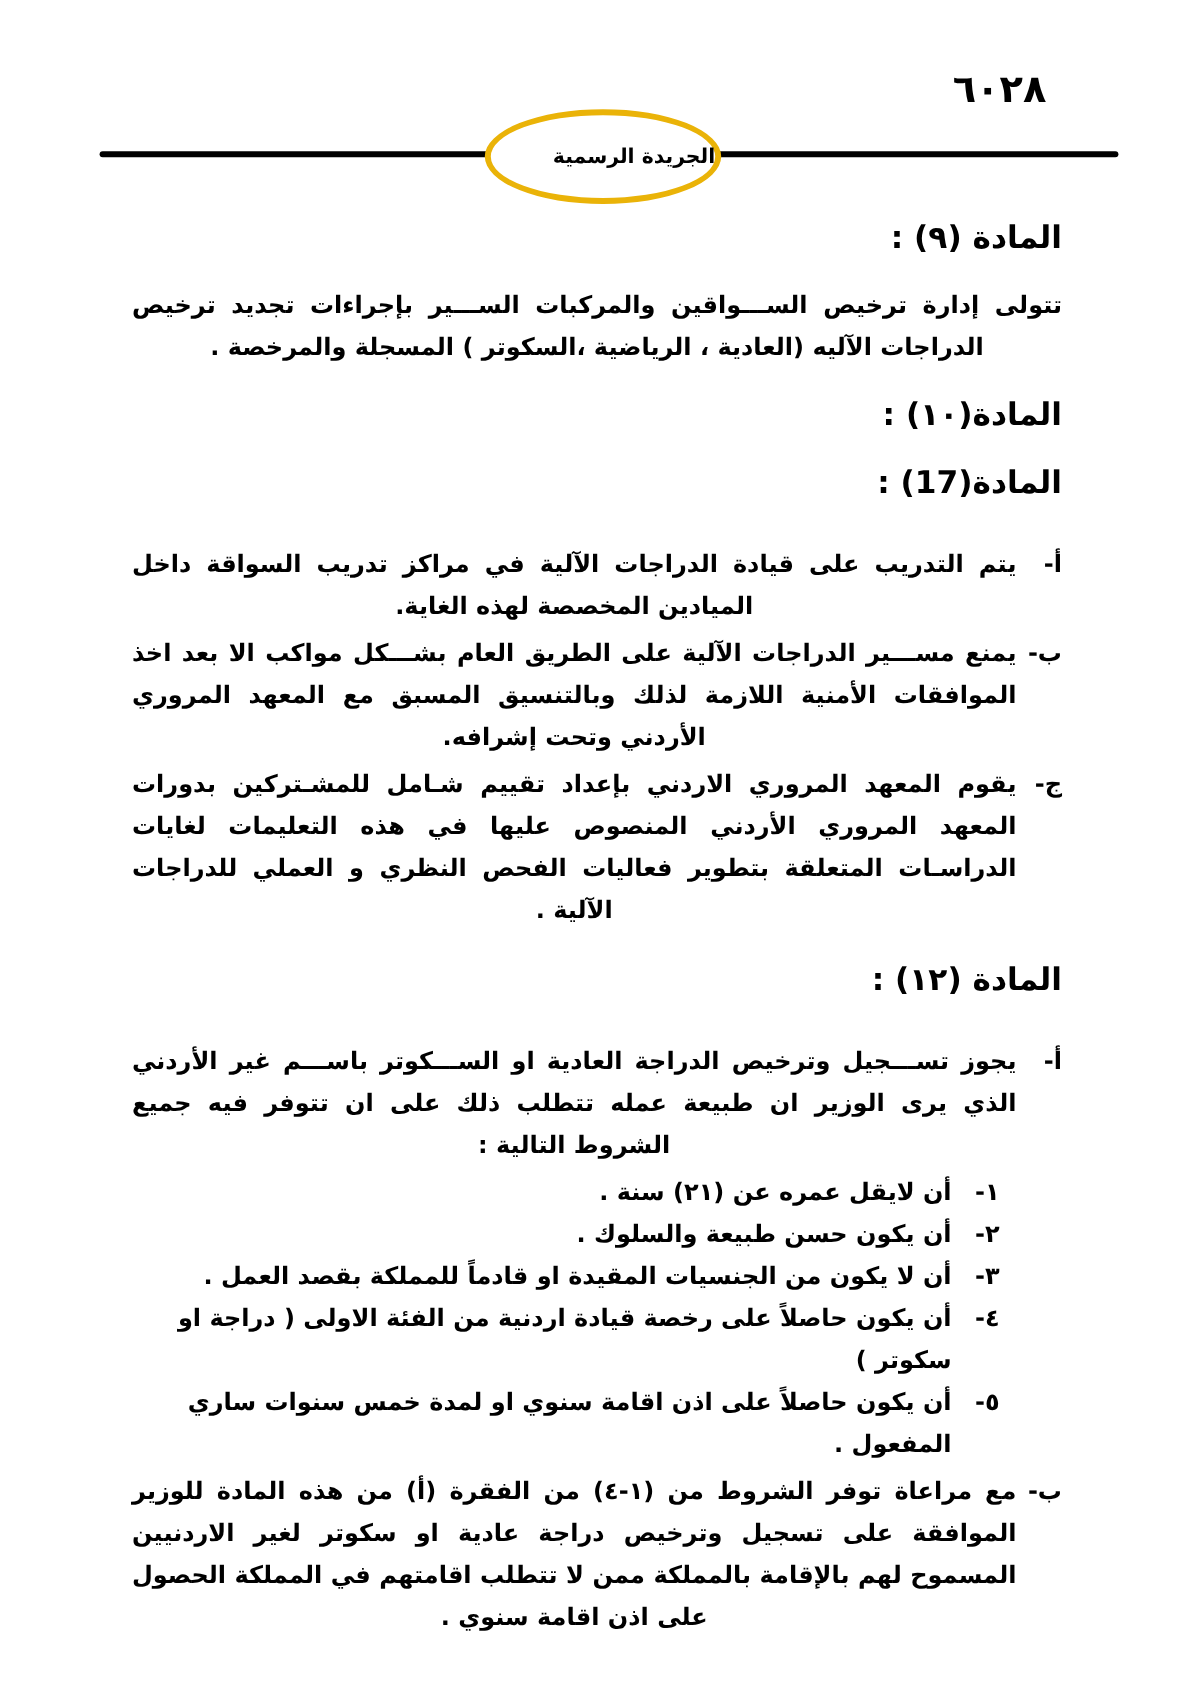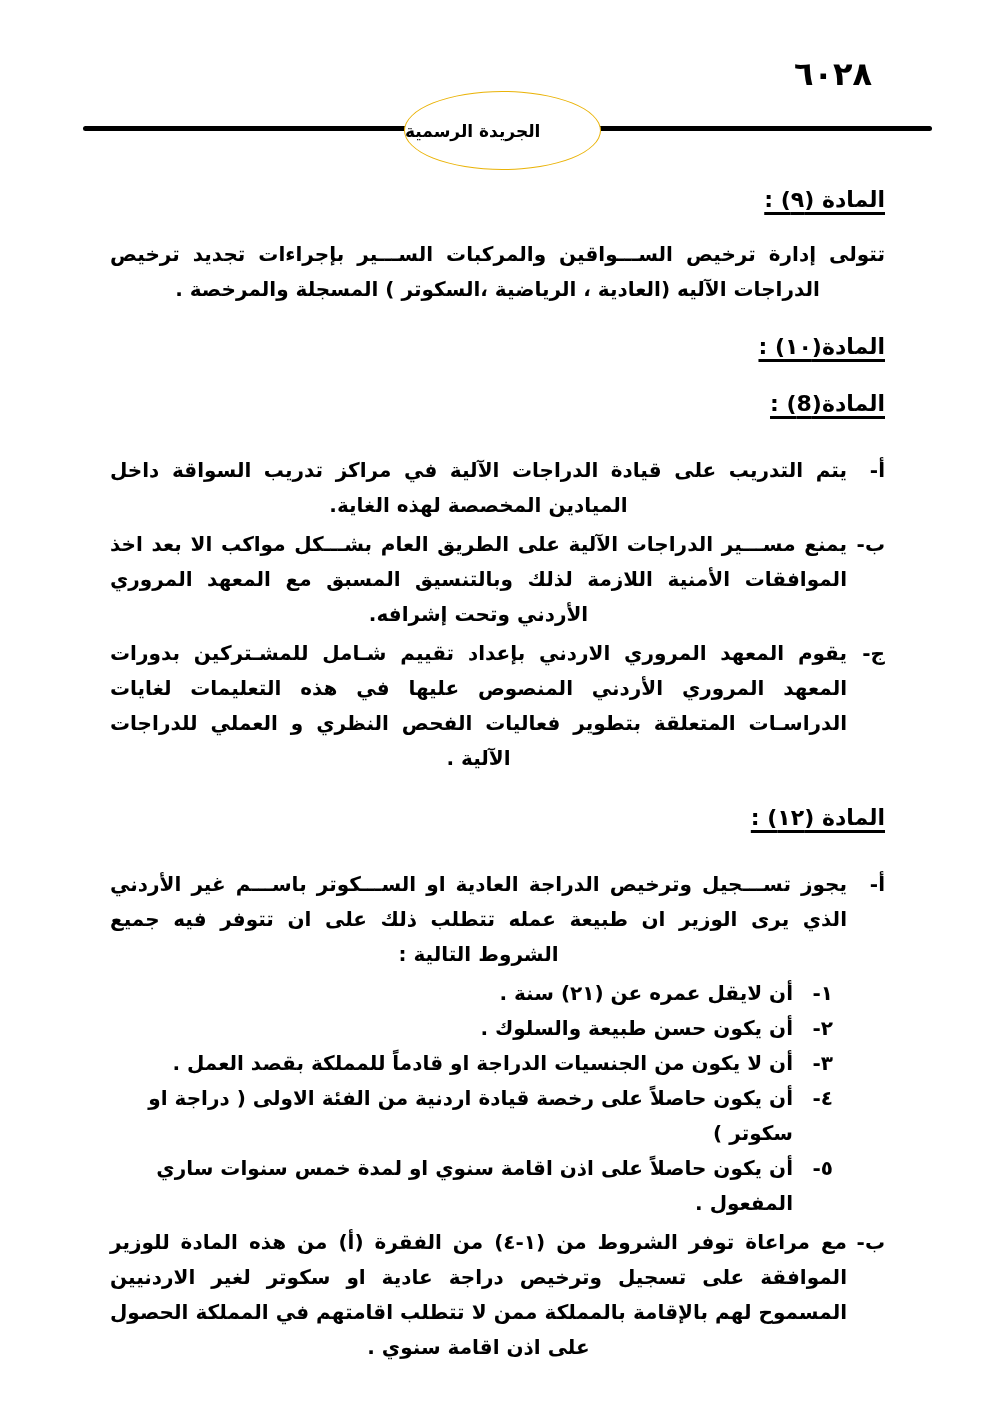--- a/index.html
+++ b/index.html
@@ -31,42 +31,41 @@
     top: 126px; left: 83px;
     width: 849px; height: 5px;
     background: #000;
     border-radius: 3px;
   }
   .banner-ellipse {
     position: absolute;
     top: 91px; left: 404px;
     width: 197px; height: 79px;
     background: #ffffff;
-    border: 1px solid #eab308;
+    border: 5px solid #eab308;
     border-radius: 50%;
-    display: flex; align-items: center; justify-content: flex-end;
+    display: flex; align-items: center; justify-content: flex-start;
   }
   .banner-label { font-size: 17px; }
 
   
   .content {
     position: absolute;
     top: 183px; right: 115px;
     width: 775px;
     direction: rtl;
     font-size: 20px;
     line-height: 35px;
     text-align: right;
   }
   .title-row { text-align: right; }
   .article-title {
     display: inline-block;
-    font-size: 22px;
+    font-size: 26px;
     line-height: 27px;
-    text-decoration: underline;
     text-decoration-thickness: 2.5px;
     text-underline-offset: 5px;
   }
   .article-body {
     margin-top: 19px;
     text-align: justify;
     text-align-last: center;
   }
   .sec-9  { margin-bottom: 23px; }
   .sec-10 { margin-bottom: 22px; }
@@ -127,21 +126,21 @@
     </section>
 
     <section class="sec-10">
       <div class="title-row">
         <h2 class="article-title">المادة(١٠) :</h2>
       </div>
     </section>
 
     <section class="sec-11">
       <div class="title-row">
-        <h2 class="article-title">المادة(8) :</h2>
+        <h2 class="article-title">المادة(17) :</h2>
       </div>
       <div class="clauses">
         <div class="clause">
           <span class="clause-marker">أ-</span>
           <span class="clause-text">يتم التدريب على قيادة الدراجات الآلية في مراكز تدريب السواقة داخل الميادين المخصصة لهذه الغاية.</span>
         </div>
         <div class="clause">
           <span class="clause-marker">ب-</span>
           <span class="clause-text">يمنع مســـير الدراجات الآلية على الطريق العام بشـــكل مواكب الا بعد اخذ الموافقات الأمنية اللازمة لذلك وبالتنسيق المسبق مع المعهد المروري الأردني وتحت إشرافه.</span>
         </div>
@@ -165,21 +164,21 @@
           <div class="condition">
             <span class="condition-marker">١-</span>
             <span class="condition-text">أن لايقل عمره عن (٢١) سنة .</span>
           </div>
           <div class="condition">
             <span class="condition-marker">٢-</span>
             <span class="condition-text">أن يكون حسن طبيعة والسلوك .</span>
           </div>
           <div class="condition">
             <span class="condition-marker">٣-</span>
-            <span class="condition-text">أن لا يكون من الجنسيات الدراجة او قادماً للمملكة بقصد العمل .</span>
+            <span class="condition-text">أن لا يكون من الجنسيات المقيدة او قادماً للمملكة بقصد العمل .</span>
           </div>
           <div class="condition">
             <span class="condition-marker">٤-</span>
             <span class="condition-text">أن يكون حاصلاً على رخصة قيادة اردنية من الفئة الاولى ( دراجة او سكوتر )</span>
           </div>
           <div class="condition">
             <span class="condition-marker">٥-</span>
             <span class="condition-text">أن يكون حاصلاً على اذن اقامة سنوي او لمدة خمس سنوات ساري المفعول .</span>
           </div>
         </div>

